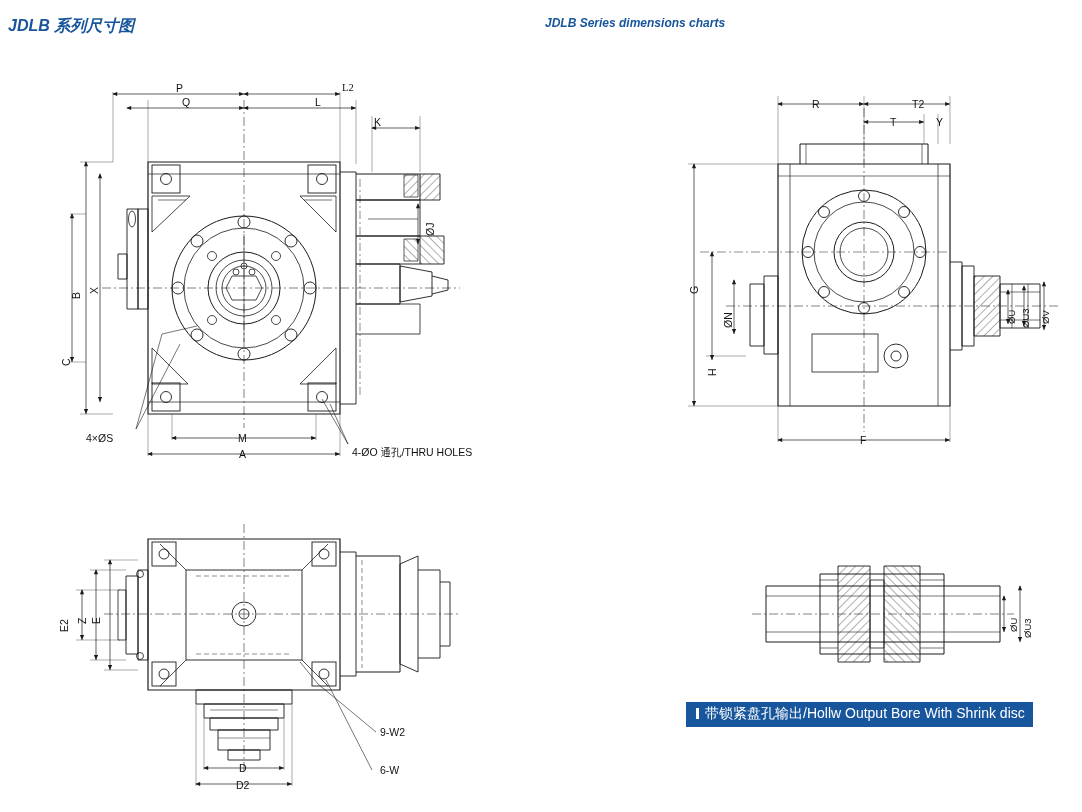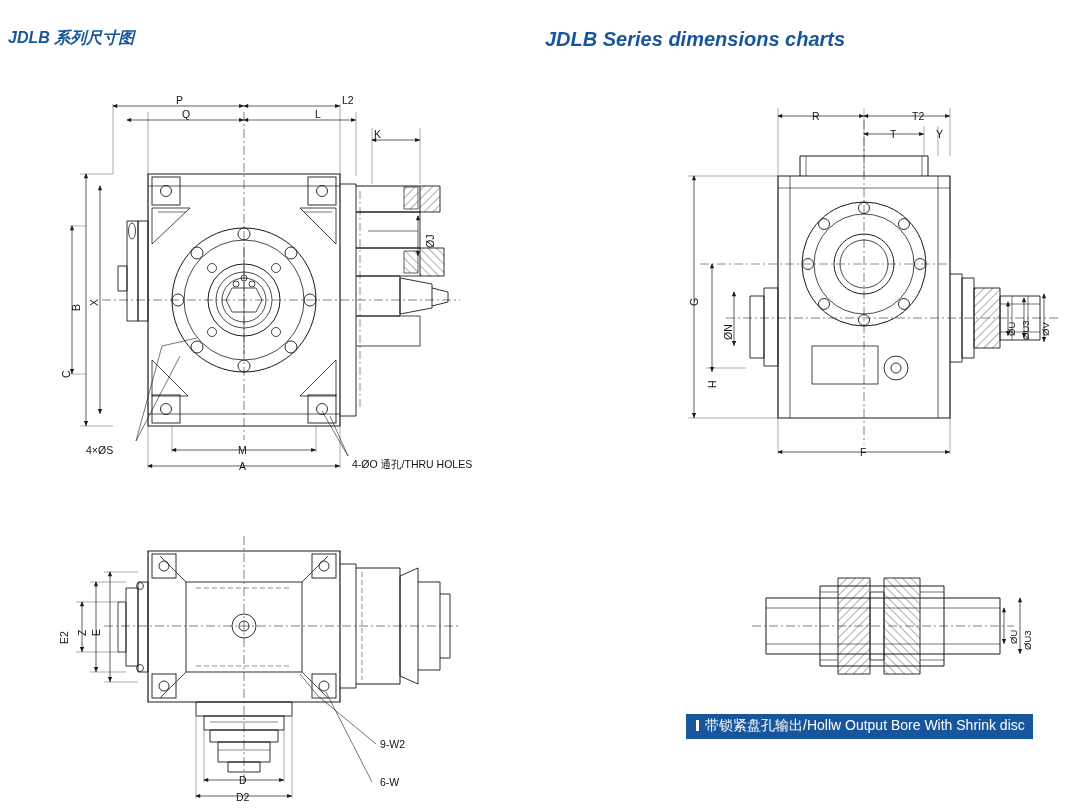--- a/index.html
+++ b/index.html
@@ -4,31 +4,31 @@
 <style>
   html,body{margin:0;padding:0;}
   body{
     width:1082px;height:812px;
     background:#ffffff;
     font-family:"Liberation Sans", sans-serif;
     color:#1a1a1a;
     position:relative;
     overflow:hidden;
   }
-  .page{position:absolute;left:0;top:16px;width:1082px;height:768px;}
+  .page{position:absolute;left:0;top:4px;width:1082px;height:768px;}
 
   .title{
     position:absolute;
     font-style:italic;
     font-weight:bold;
     color:#17559c;
     white-space:nowrap;
   }
   #title-cn{left:8px;top:12px;font-size:16px;letter-spacing:0px;}
-  #title-en{left:545px;top:12px;font-size:20px;}
+  #title-en{left:545px;top:12px;font-size:12px;}
 
   svg.draw{position:absolute;left:0;top:0;width:1082px;height:812px;}
 
   .lbl{
     position:absolute;
     font-size:10.5px;
     color:#111;
     white-space:nowrap;
     font-family:"Liberation Sans", sans-serif;
   }
@@ -348,21 +348,21 @@
         <g stroke-width="0.7">
           <path d="M1004,592 L1004,628" marker-start="url(#arS)" marker-end="url(#ar)"></path>
           <path d="M1020,582 L1020,638" marker-start="url(#arS)" marker-end="url(#ar)"></path>
         </g>
       </g>
 
     </g>
   </svg>
 
   <div class="lbl" style="left:176px;top:78px;">P</div>
-  <div class="lbl" style="left:342px;top:78px;">L2</div>
+  <div class="lbl" style="left:342px;top:78px;font-family:Liberation Serif, serif;">L2</div>
   <div class="lbl" style="left:182px;top:92px;">Q</div>
   <div class="lbl" style="left:315px;top:92px;">L</div>
   <div class="lbl" style="left:374px;top:112px;">K</div>
   <div class="lbl vert" style="left:424px;top:232px;">ØJ</div>
   <div class="lbl vert" style="left:70px;top:295px;">B</div>
   <div class="lbl vert" style="left:88px;top:290px;">X</div>
   <div class="lbl vert" style="left:60px;top:362px;">C</div>
   <div class="lbl" style="left:238px;top:428px;">M</div>
   <div class="lbl" style="left:239px;top:444px;">A</div>
   <div class="lbl" style="left:86px;top:428px;">4×ØS</div>

